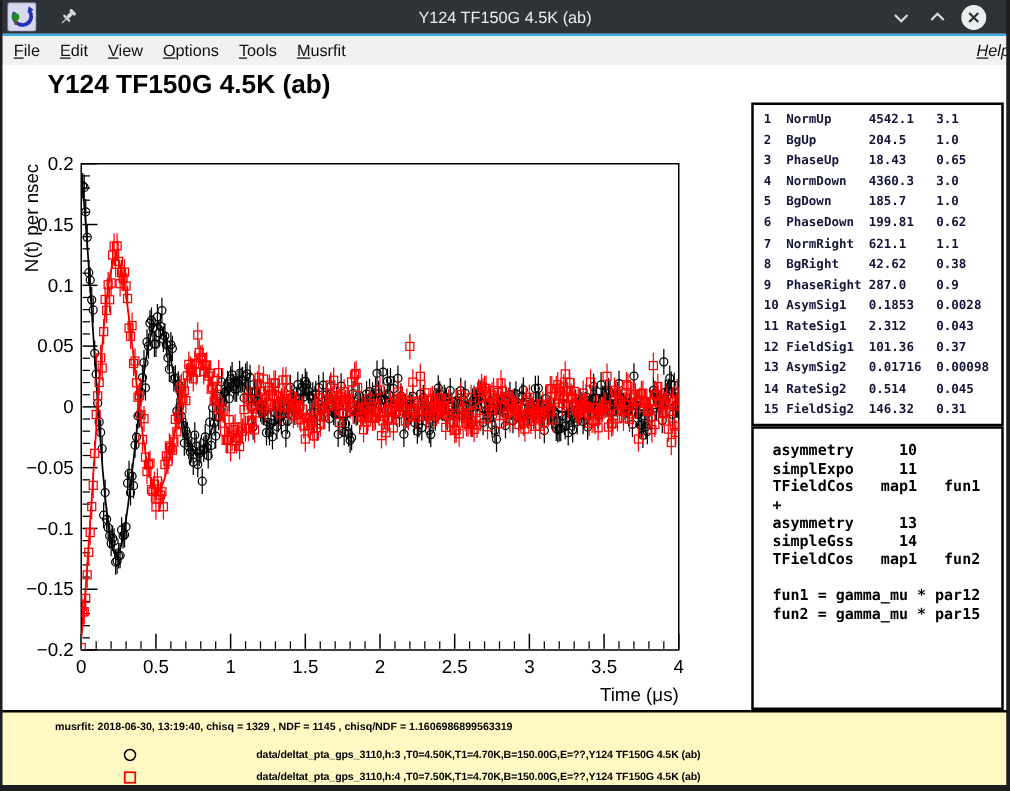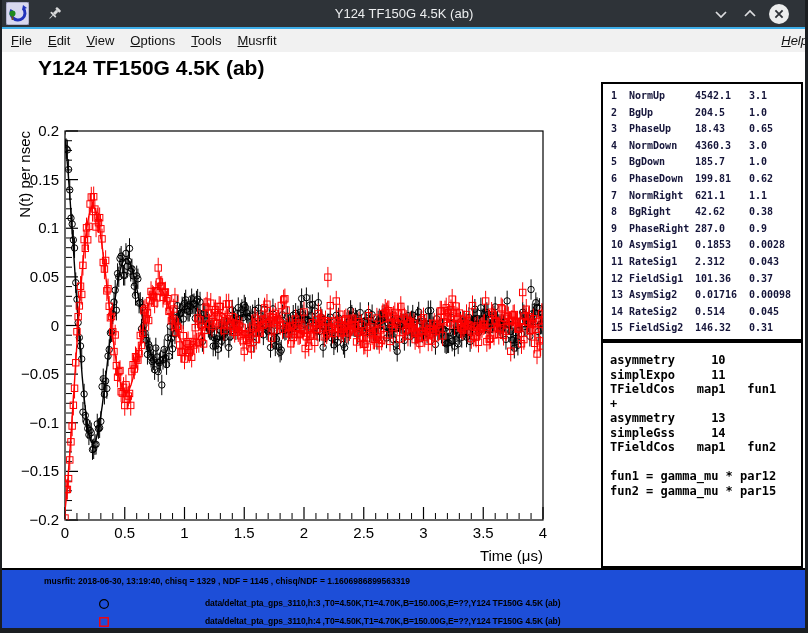--- a/index.html
+++ b/index.html
@@ -25,24 +25,24 @@
   #plot-svg{position:absolute;left:0;top:0;}
   
   .param-box{position:absolute;left:601px;top:30px;width:202px;height:259px;
     border:2px solid #000;box-sizing:border-box;background:#fff;overflow:hidden;}
   .param-list{padding:4px 0 0 8px;font-family:"DejaVu Sans Mono",monospace;
     font-weight:bold;font-size:10px;color:#15153a;}
   .param-row{display:flex;height:16.6px;line-height:16.6px;white-space:pre;}
   .p-num{width:18px;} .p-name{width:66px;} .p-val{width:54px;} .p-err{flex:1;}
   .theory-box{position:absolute;left:601px;top:289px;width:202px;height:227px;
     border:2px solid #000;box-sizing:border-box;background:#fff;overflow:hidden;}
-  .theory-text{margin:10px 0 0 7px;font-family:"DejaVu Sans Mono",monospace;font-weight:bold;
+  .theory-text{margin:10px 0 0 15px;font-family:"DejaVu Sans Mono",monospace;font-weight:bold;
     font-size:12px;line-height:14.5px;color:#000;white-space:pre;}
   
-  .status-area{position:absolute;left:0;top:568px;width:808px;height:60px;background:#1d4ed8;
+  .status-area{position:absolute;left:0;top:568px;width:808px;height:60px;background:#fef9c3;
     border-top:2px solid #000;box-sizing:border-box;}
   .status-text{position:absolute;left:44px;top:6px;font-size:8.5px;font-weight:bold;color:#000;white-space:nowrap;}
   .legend-row{position:absolute;left:0;width:808px;height:18px;text-align:center;}
   .legend-row .marker{position:absolute;left:98px;top:2px;width:12px;height:12px;}
   .legend-row .lgd-label{position:absolute;left:205px;top:2px;font-size:8.5px;font-weight:bold;
     color:#000;letter-spacing:-0.1px;white-space:nowrap;}
   
   .edge{position:absolute;background:#1b1e21;}
   .edge-left{left:0;top:0;width:2px;height:633px;}
   .edge-right{left:805px;top:0;width:3px;height:633px;}
@@ -1859,21 +1859,21 @@
         <div class="legend-row" style="top: 26px;">
           <svg class="marker" viewBox="0 0 12 12">
             <circle cx="6" cy="6" r="4.4" fill="none" stroke="#000000" stroke-width="1.2"></circle>
           </svg>
           <span class="lgd-label">data/deltat_pta_gps_3110,h:3 ,T0=4.50K,T1=4.70K,B=150.00G,E=??,Y124 TF150G 4.5K (ab)</span>
         </div>
         <div class="legend-row" style="top: 44px;">
           <svg class="marker" viewBox="0 0 12 12">
             <rect x="1.8" y="1.8" width="8.4" height="8.4" fill="none" stroke="#ff0000" stroke-width="1.4"></rect>
           </svg>
-          <span class="lgd-label">data/deltat_pta_gps_3110,h:4 ,T0=4.50K,T1=4.70K,B=150.00G,E=??,Y124 TF150G 4.5K (ab)</span>
+          <span class="lgd-label">data/deltat_pta_gps_3110,h:4 ,T0=7.50K,T1=4.70K,B=150.00G,E=??,Y124 TF150G 4.5K (ab)</span>
         </div>
       </div>
   </div>
 
   <div class="edge edge-left"></div>
   <div class="edge edge-right"></div>
   <div class="edge edge-bottom"></div>
 </div>
 
 </body></html>

